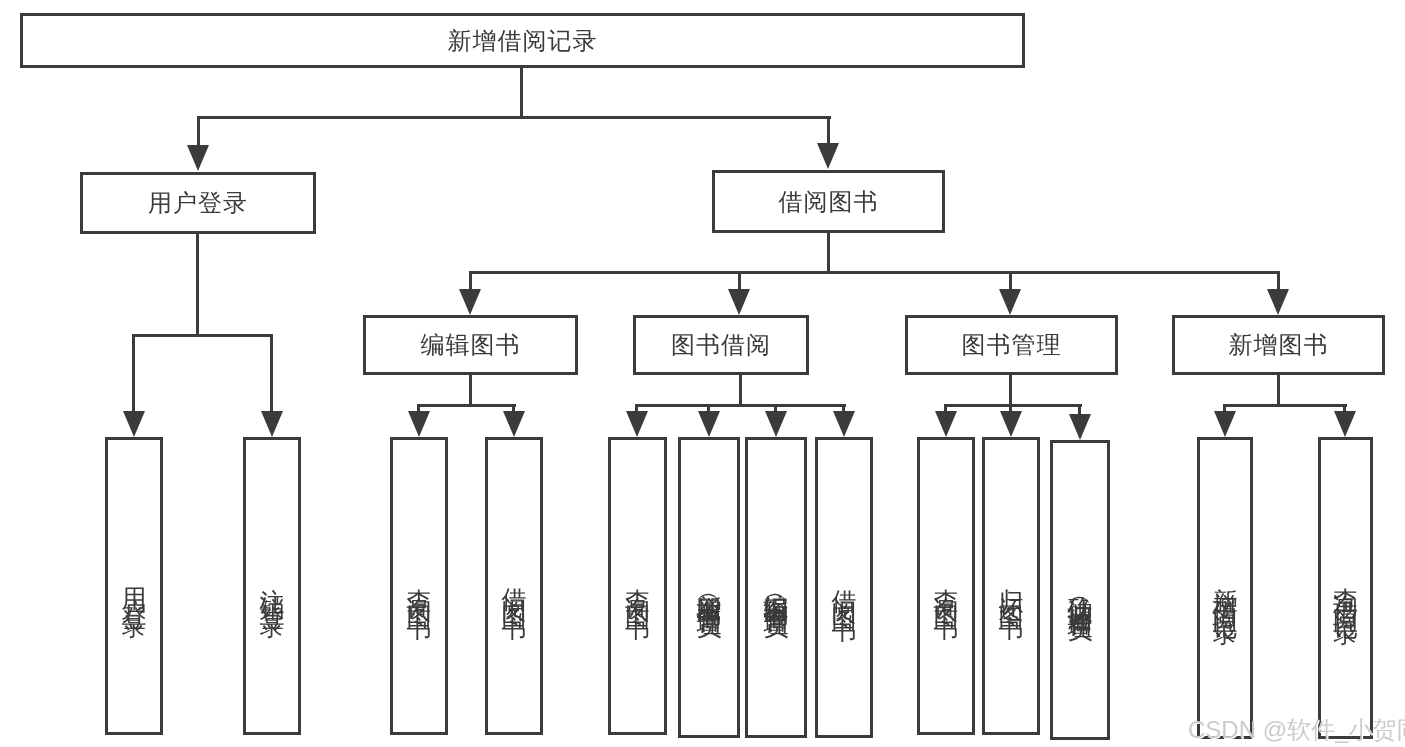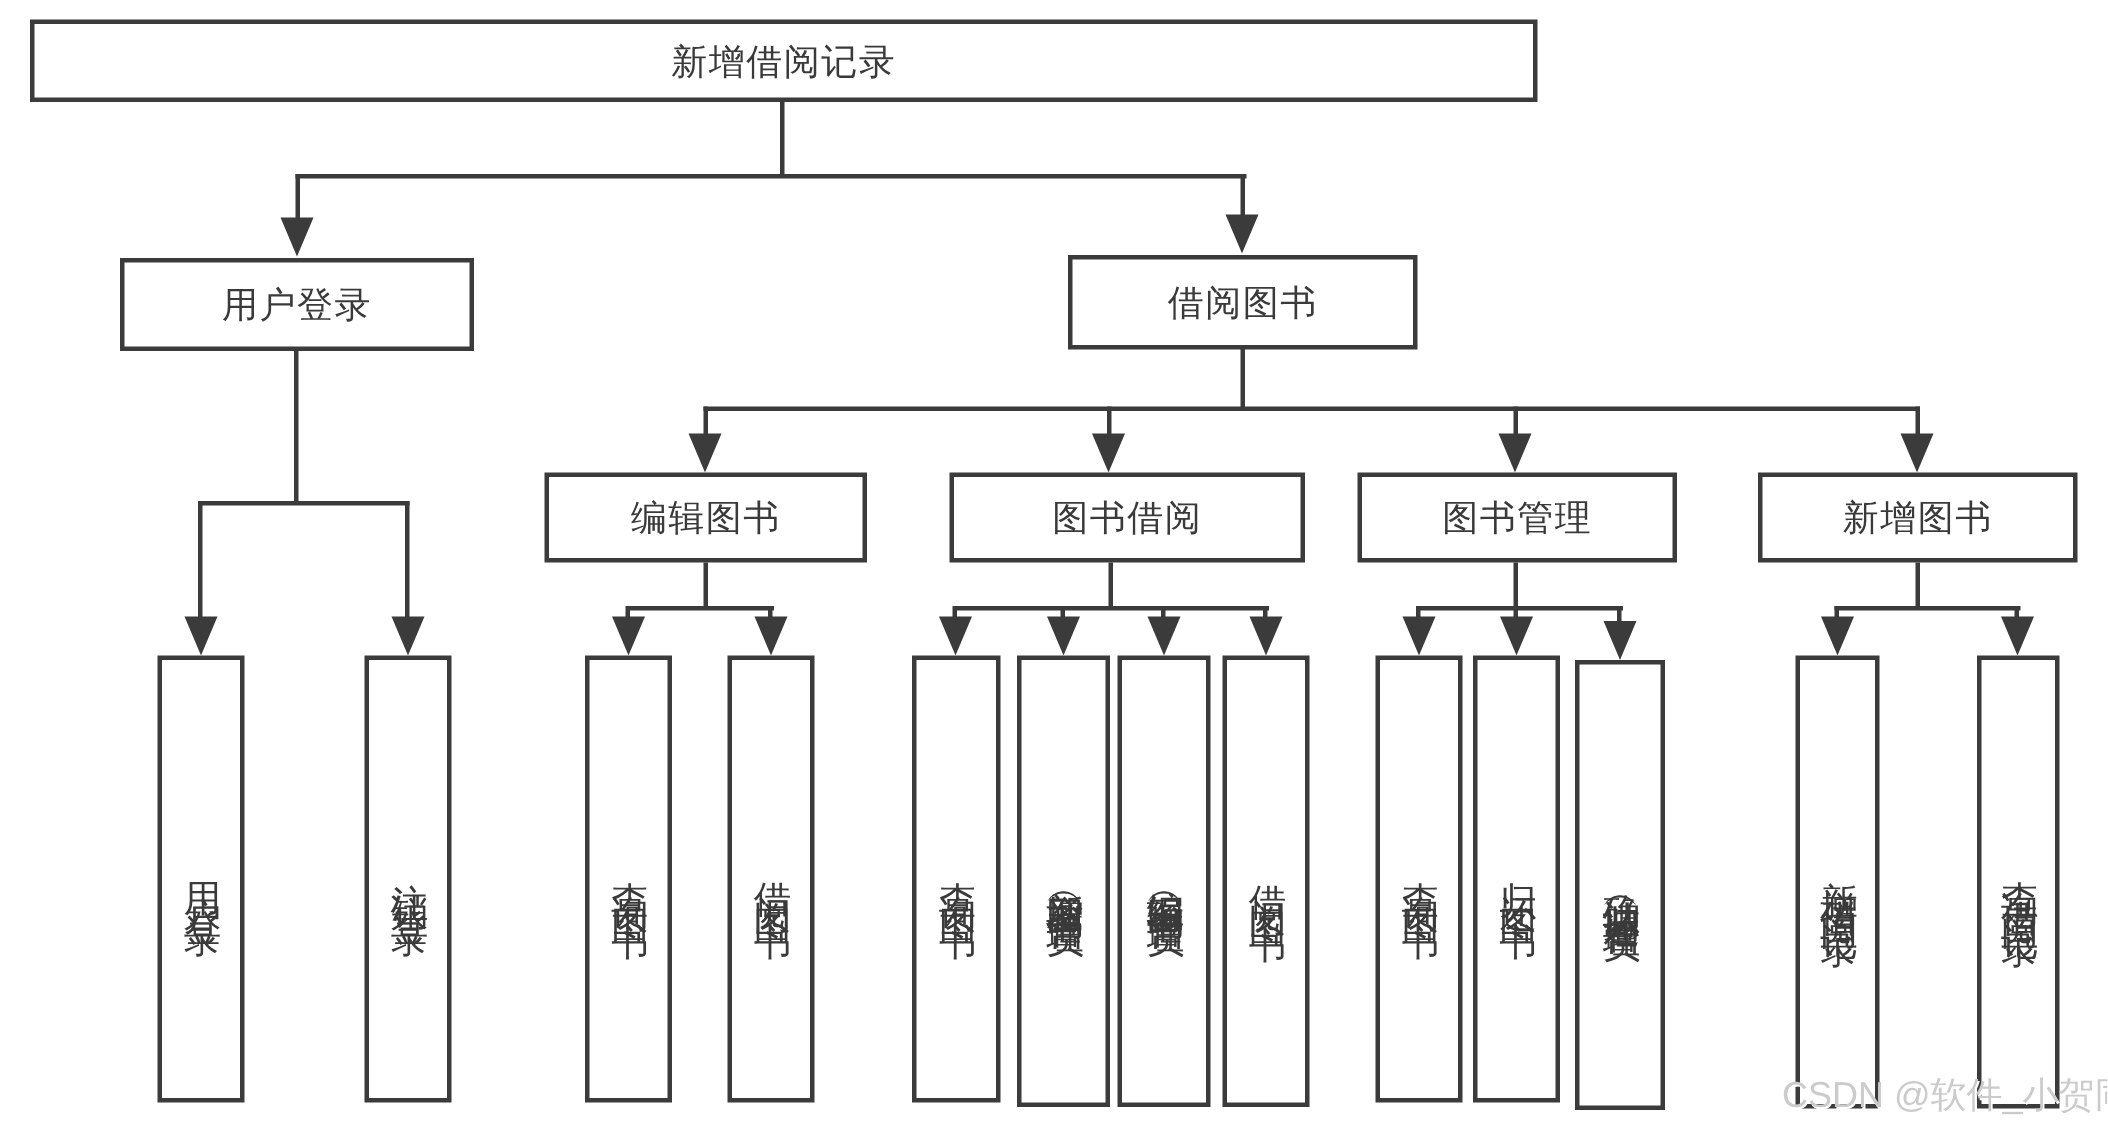--- a/index.html
+++ b/index.html
@@ -76,21 +76,21 @@
   <div class="line" style="left:738px;top:271px;width:3px;height:22px"></div>
   <div class="arrow" style="left:728px;top:289px"></div>
   <div class="line" style="left:1009px;top:271px;width:3px;height:22px"></div>
   <div class="arrow" style="left:999px;top:289px"></div>
   <div class="line" style="left:1277px;top:271px;width:3px;height:22px"></div>
   <div class="arrow" style="left:1267px;top:289px"></div>
 
   <div class="node" style="left:363px;top:315px;width:215px;height:60px">
     <span class="hlabel">编辑图书</span>
   </div>
-  <div class="node" style="left:633px;top:315px;width:237px;height:60px">
+  <div class="node" style="left:633px;top:315px;width:176px;height:60px">
     <span class="hlabel">图书借阅</span>
   </div>
   <div class="node" style="left:905px;top:315px;width:213px;height:60px">
     <span class="hlabel">图书管理</span>
   </div>
   <div class="node" style="left:1172px;top:315px;width:213px;height:60px">
     <span class="hlabel">新增图书</span>
   </div>
 
   <div class="line" style="left:469px;top:375px;width:3px;height:31px"></div>

